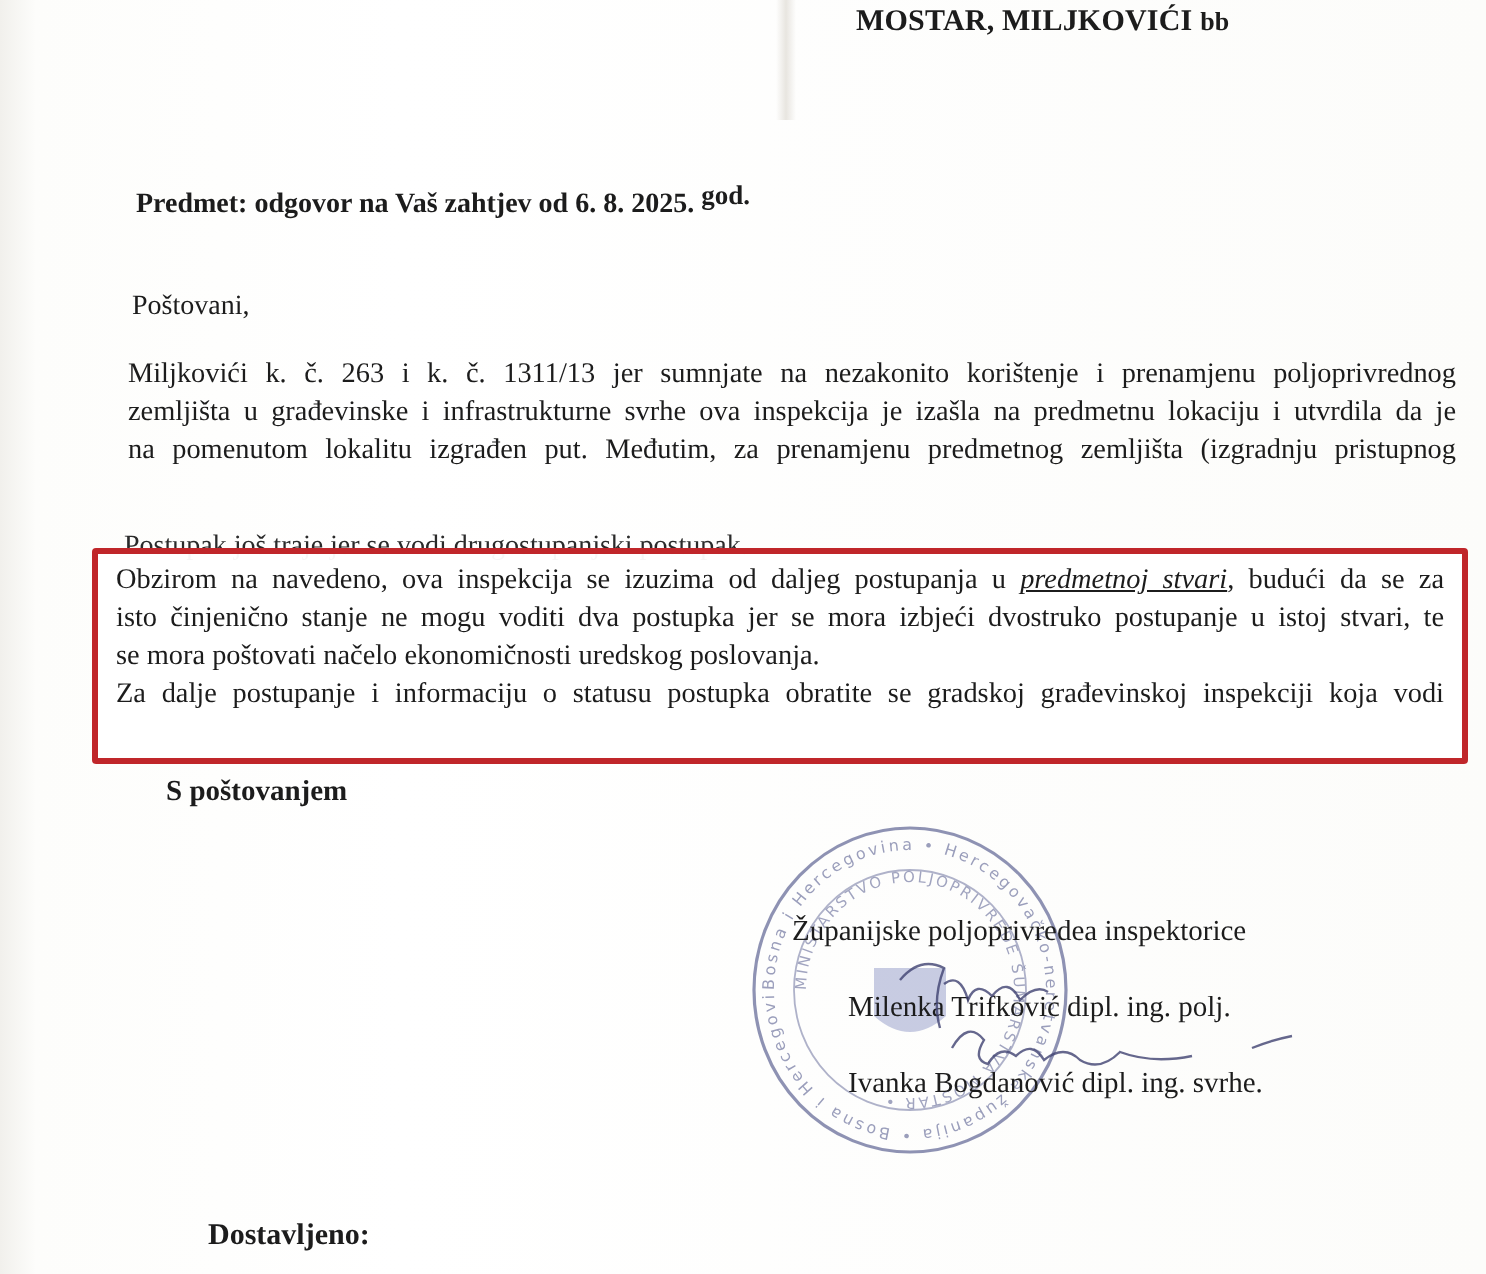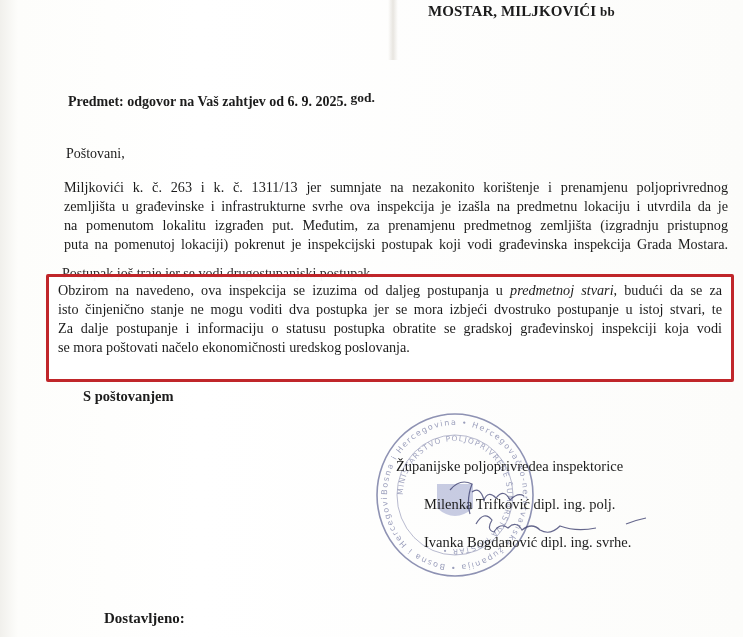--- a/index.html
+++ b/index.html
@@ -92,21 +92,21 @@
     }
     .box-text .line {
       display: block;
       white-space: nowrap;
       text-align: justify;
       text-align-last: justify;
     }
     .box-text .line.last {
       text-align-last: left;
     }
-    .box-text em { font-style: italic; }
+    .box-text em { font-style: italic; text-decoration: underline; }
     .closing {
       position: absolute;
       left: 60px; top: 388px;
       font-size: 14.5px;
       font-weight: bold;
       margin-left: 23px;
     }
     .stamp {
       position: absolute;
       left: 375px; top: 412px;
@@ -148,42 +148,41 @@
 
 <div class="paper"></div>
 <div class="shade-right"></div>
 
 <div class="address">
   <span>MOSTAR, MILJKOVIĆI</span>
   <span class="bb">bb</span>
 </div>
 
 <div class="subject">
-  <span>Predmet: odgovor na Vaš zahtjev od 6. 9. 2025.</span>
+  <span>Predmet: odgovor na Vaš zahtjev od 6. 8. 2025.</span>
   <span class="god">god.</span>
 </div>
 
 <div class="greeting">Poštovani,</div>
 
 <div class="body-para">
   <span class="line">Miljkovići k. č. 263 i k. č. 1311/13 jer sumnjate na nezakonito korištenje i prenamjenu poljoprivrednog</span>
   <span class="line">zemljišta u građevinske i  infrastrukturne svrhe ova inspekcija je izašla na predmetnu lokaciju i utvrdila da je</span>
   <span class="line">na pomenutom lokalitu izgrađen put. Međutim, za prenamjenu predmetnog zemljišta (izgradnju pristupnog</span>
-  <span class="line">puta na pomenutoj lokaciji) pokrenut je inspekcijski postupak koji vodi građevinska inspekcija Grada Mostara.</span>
 </div>
 
 <div class="strike-line">Postupak još traje jer se vodi drugostupanjski postupak.</div>
 
 <div class="highlight-box"></div>
 
 <div class="box-text">
   <span class="line"><span>Obzirom na navedeno, ova inspekcija se izuzima od daljeg postupanja u </span><em>predmetnoj stvari</em><span>, budući da se za</span></span>
   <span class="line">isto činjenično stanje ne mogu voditi dva postupka jer se mora izbjeći dvostruko postupanje u istoj stvari, te</span>
+  <span class="line last">se mora poštovati načelo ekonomičnosti uredskog poslovanja.</span>
   <span class="line">Za dalje postupanje i informaciju o statusu postupka obratite se gradskoj građevinskoj inspekciji koja vodi</span>
-  <span class="line last">se mora poštovati načelo ekonomičnosti uredskog poslovanja.</span>
 </div>
 
 <div class="closing">S poštovanjem</div>
 
 <svg class="stamp" viewBox="0 0 160 166">
   <defs>
     <path id="stampArcOuter" d="M 80 83 m -68 0 a 68 70 0 1 1 136 0 a 68 70 0 1 1 -136 0"></path>
     <path id="stampArcInner" d="M 80 83 m -52 0 a 52 54 0 1 1 104 0 a 52 54 0 1 1 -104 0"></path>
   </defs>
   <ellipse cx="80" cy="83" rx="78" ry="81" fill="none" stroke="#7a7fa6" stroke-width="1.6" opacity="0.85"></ellipse>

